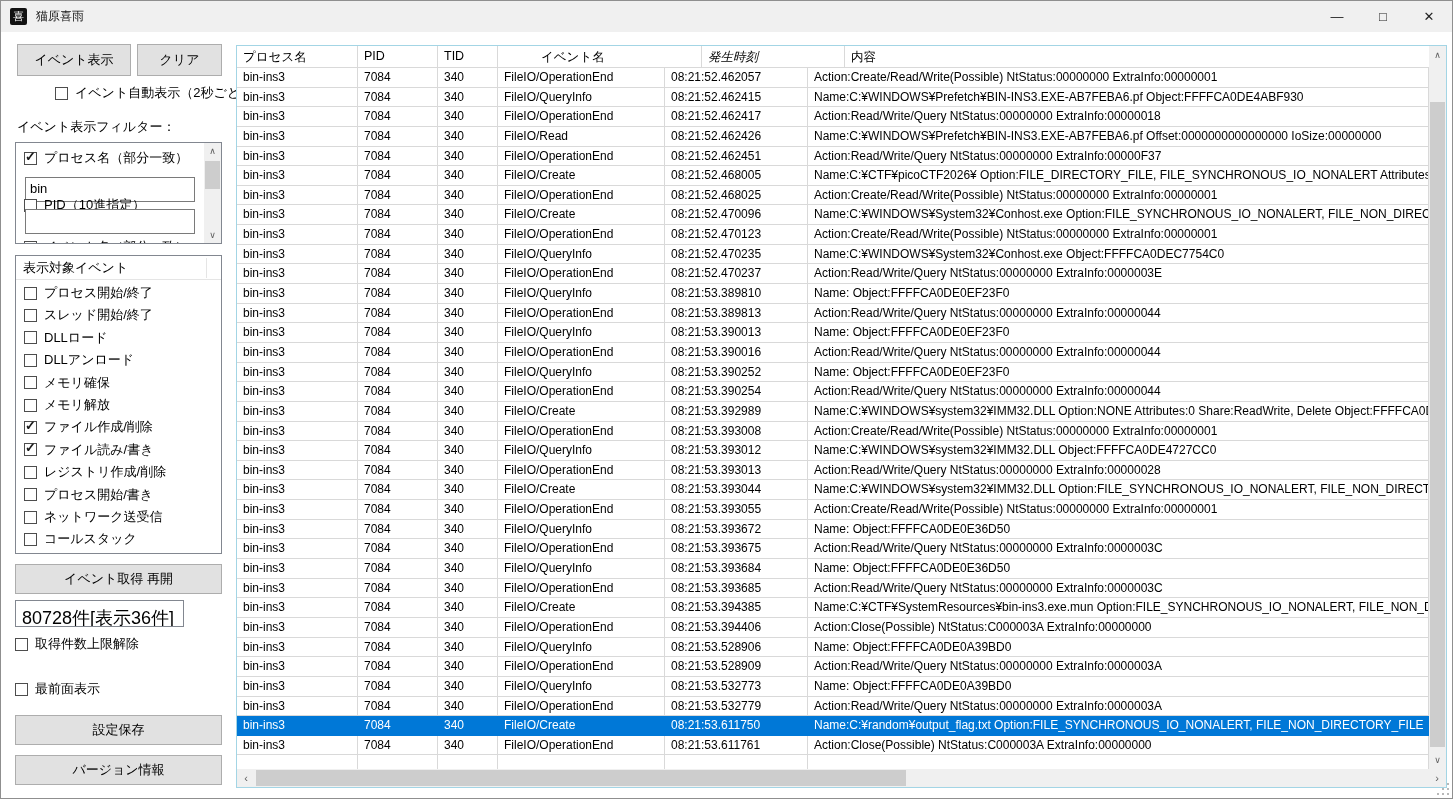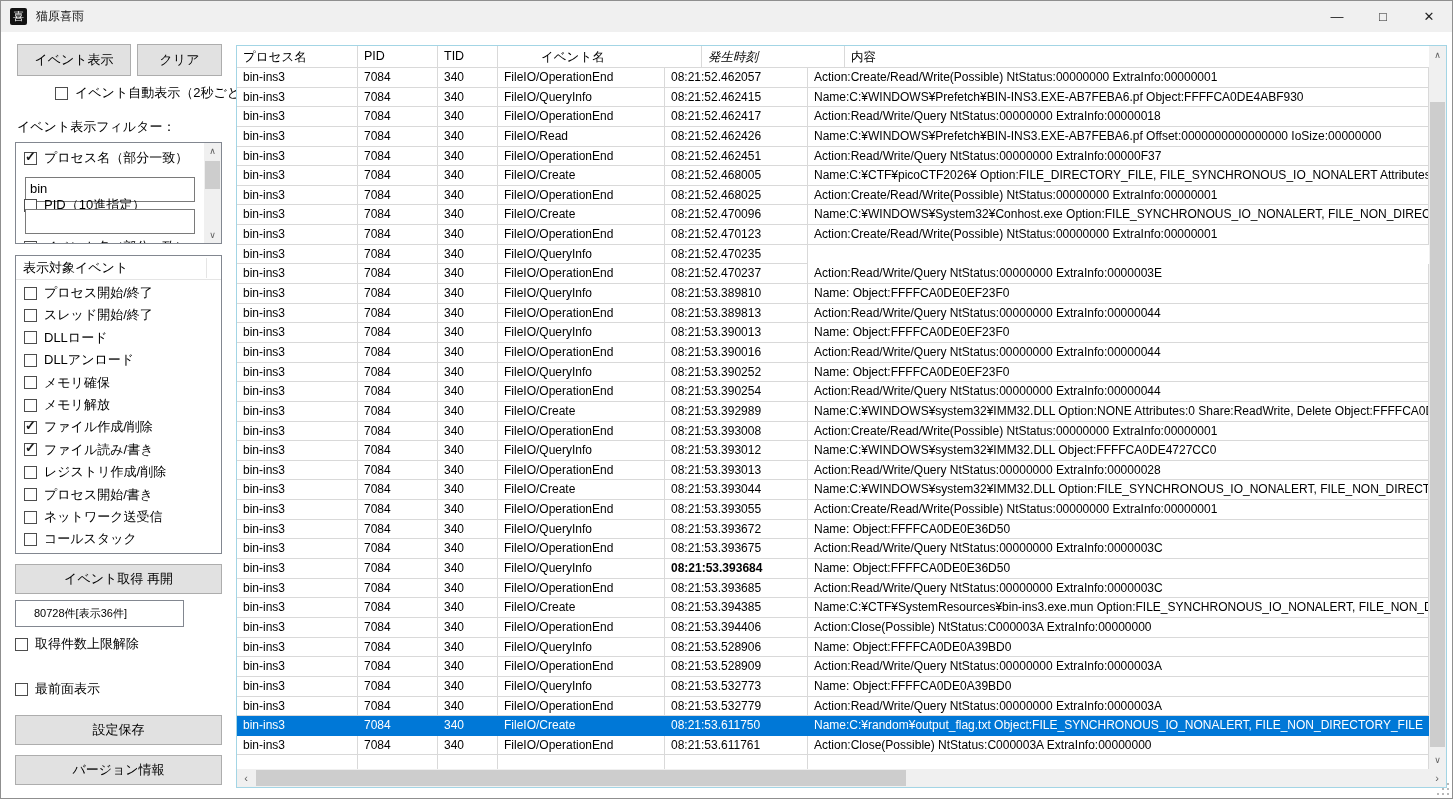--- a/index.html
+++ b/index.html
@@ -148,21 +148,21 @@
         </div>
         <div class="cbrow" style="left: 8px; top: 246.4px; position: absolute;">
           <span class="cb"></span>
           <span>コールスタック</span>
         </div>
       </div>
   </div>
 
   <div class="btn" style="left:14px;top:563px;width:207px;height:30px;">イベント取得 再開</div>
 
-  <div class="panelbox" style="left:14px;top:599px;width:169px;height:27px;padding:5px 18px;font-size:11px;white-space:nowrap;">80728件[表示36件]</div>
+  <div class="panelbox" style="left:14px;top:599px;width:169px;height:27px;padding:5px 6px;font-size:18px;white-space:nowrap;">80728件[表示36件]</div>
 
   <div class="cbrow" style="left:14px;top:634px;">
     <span class="cb"></span>
     <span>取得件数上限解除</span>
   </div>
 
   <div class="cbrow" style="left:14px;top:679px;">
     <span class="cb"></span>
     <span>最前面表示</span>
   </div>
@@ -251,20 +251,21 @@
           <div class="td" style="width: 167px;">FileIO/OperationEnd</div>
           <div class="td" style="width: 143px;">08:21:52.470123</div>
           <div class="td" style="width: 621px;">Action:Create/Read/Write(Possible) NtStatus:00000000 ExtraInfo:00000001</div>
         </div>
         <div class="tr">
           <div class="td" style="width: 121px;">bin-ins3</div>
           <div class="td" style="width: 80px;">7084</div>
           <div class="td" style="width: 60px;">340</div>
           <div class="td" style="width: 167px;">FileIO/QueryInfo</div>
           <div class="td" style="width: 143px;">08:21:52.470235</div>
+          <div class="td" style="width: 621px;">Name:C:¥WINDOWS¥System32¥Conhost.exe Object:FFFFCA0DEC7754C0</div>
         </div>
         <div class="tr">
           <div class="td" style="width: 121px;">bin-ins3</div>
           <div class="td" style="width: 80px;">7084</div>
           <div class="td" style="width: 60px;">340</div>
           <div class="td" style="width: 167px;">FileIO/OperationEnd</div>
           <div class="td" style="width: 143px;">08:21:52.470237</div>
           <div class="td" style="width: 621px;">Action:Read/Write/Query NtStatus:00000000 ExtraInfo:0000003E</div>
         </div>
         <div class="tr">
@@ -377,21 +378,21 @@
           <div class="td" style="width: 60px;">340</div>
           <div class="td" style="width: 167px;">FileIO/OperationEnd</div>
           <div class="td" style="width: 143px;">08:21:53.393675</div>
           <div class="td" style="width: 621px;">Action:Read/Write/Query NtStatus:00000000 ExtraInfo:0000003C</div>
         </div>
         <div class="tr">
           <div class="td" style="width: 121px;">bin-ins3</div>
           <div class="td" style="width: 80px;">7084</div>
           <div class="td" style="width: 60px;">340</div>
           <div class="td" style="width: 167px;">FileIO/QueryInfo</div>
-          <div class="td" style="width: 143px; font-weight: bold;">08:21:53.393684</div>
+          <div class="td" style="width: 143px;">08:21:53.393684</div>
           <div class="td" style="width: 621px;">Name: Object:FFFFCA0DE0E36D50</div>
         </div>
         <div class="tr">
           <div class="td" style="width: 121px;">bin-ins3</div>
           <div class="td" style="width: 80px;">7084</div>
           <div class="td" style="width: 60px;">340</div>
           <div class="td" style="width: 167px;">FileIO/OperationEnd</div>
           <div class="td" style="width: 143px;">08:21:53.393685</div>
           <div class="td" style="width: 621px;">Action:Read/Write/Query NtStatus:00000000 ExtraInfo:0000003C</div>
         </div>
@@ -442,21 +443,21 @@
           <div class="td" style="width: 167px;">FileIO/OperationEnd</div>
           <div class="td" style="width: 143px;">08:21:53.532779</div>
           <div class="td" style="width: 621px;">Action:Read/Write/Query NtStatus:00000000 ExtraInfo:0000003A</div>
         </div>
         <div class="tr selected">
           <div class="td" style="width: 121px;">bin-ins3</div>
           <div class="td" style="width: 80px;">7084</div>
           <div class="td" style="width: 60px;">340</div>
           <div class="td" style="width: 167px;">FileIO/Create</div>
           <div class="td" style="width: 143px;">08:21:53.611750</div>
-          <div class="td" style="width: 621px;">Name:C:¥random¥output_flag.txt Object:FILE_SYNCHRONOUS_IO_NONALERT, FILE_NON_DIRECTORY_FILE</div>
+          <div class="td" style="width: 621px;">Name:C:¥random¥output_flag.txt Option:FILE_SYNCHRONOUS_IO_NONALERT, FILE_NON_DIRECTORY_FILE</div>
         </div>
         <div class="tr">
           <div class="td" style="width: 121px;">bin-ins3</div>
           <div class="td" style="width: 80px;">7084</div>
           <div class="td" style="width: 60px;">340</div>
           <div class="td" style="width: 167px;">FileIO/OperationEnd</div>
           <div class="td" style="width: 143px;">08:21:53.611761</div>
           <div class="td" style="width: 621px;">Action:Close(Possible) NtStatus:C000003A ExtraInfo:00000000</div>
         </div>
         <div class="tr">

